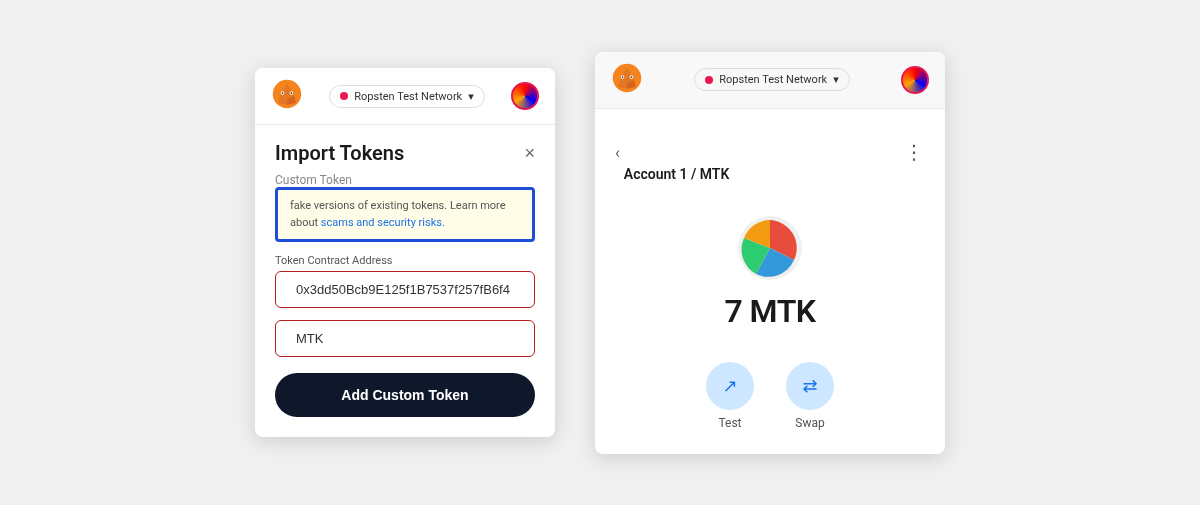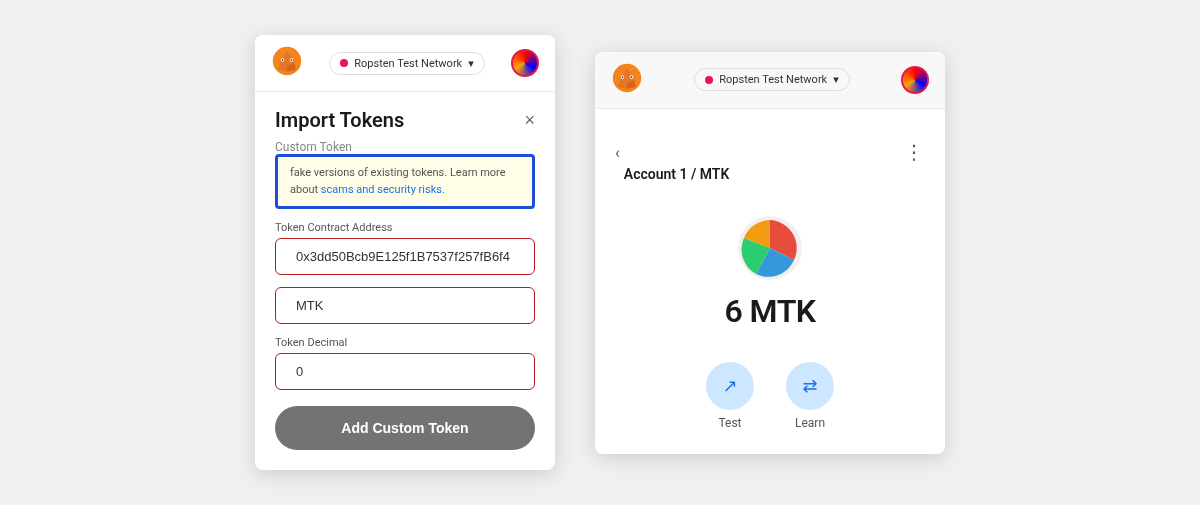--- a/index.html
+++ b/index.html
@@ -135,21 +135,21 @@
       padding: 10px 20px;
       font-size: 13px;
       color: #333;
       outline: none;
     }
 
     .add-token-btn {
       display: block;
       width: calc(100% - 40px);
       margin: 16px 20px 0;
-      background: #737373;
+      background: #0f172a;
       color: white;
       border: none;
       border-radius: 24px;
       padding: 14px;
       font-size: 14px;
       font-weight: 600;
       cursor: pointer;
       text-align: center;
     }
 
@@ -306,26 +306,20 @@
     <div class="form-label">
       <span>Token Contract Address</span>
     </div>
     <input class="form-input" type="text" value="0x3dd50Bcb9E125f1B7537f257fB6f4" style="">
   </div>
 
   <div class="form-group">
     <input class="form-input" type="text" value="MTK" style="">
   </div>
 
-  <div class="form-group">
-    <div class="form-label">
-      <span>Token Decimal</span>
-    </div>
-    <input class="form-input" type="text" value="0" style="">
-  </div>
 
   <button class="add-token-btn">Add Custom Token</button>
 
   <div style="height:20px"></div>
 </div>
 
 <div class="right-panel">
 
   <div class="right-header">
     <div>
@@ -360,31 +354,31 @@
     <div class="token-icon-circle">
       <svg class="token-icon-svg" viewBox="0 0 64 64" xmlns="http://www.w3.org/2000/svg">
         <circle cx="32" cy="32" r="32" fill="#f0f0f0"></circle>
 
         <path d="M32,32 L32,4 A28,28 0 0,1 56,44 Z" fill="#e74c3c"></path>
         <path d="M32,32 L56,44 A28,28 0 0,1 18,58 Z" fill="#3498db"></path>
         <path d="M32,32 L18,58 A28,28 0 0,1 6,22 Z" fill="#2ecc71"></path>
         <path d="M32,32 L6,22 A28,28 0 0,1 32,4 Z" fill="#f39c12"></path>
       </svg>
     </div>
-    <div class="token-balance">6 MTK</div>
+    <div class="token-balance">7 MTK</div>
   </div>
 
   <div class="action-buttons">
     <div class="action-btn-wrap">
       <div class="action-btn-circle">
         <span>↗</span>
       </div>
       <span class="action-btn-label">Test</span>
     </div>
     <div class="action-btn-wrap">
       <div class="action-btn-circle">
         <span>⇄</span>
       </div>
-      <span class="action-btn-label">Learn</span>
+      <span class="action-btn-label">Swap</span>
     </div>
   </div>
 
 </div>
 
 </body></html>

